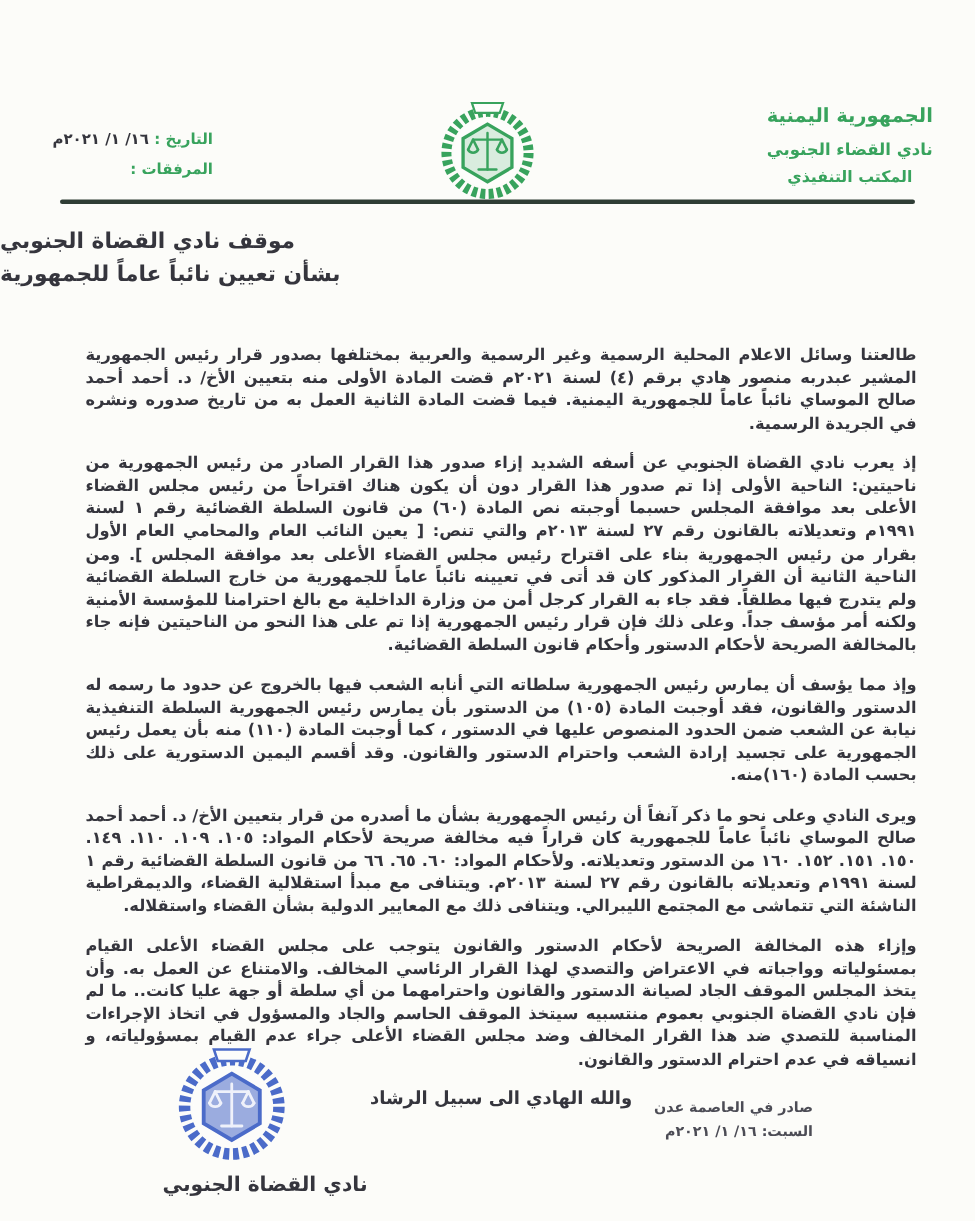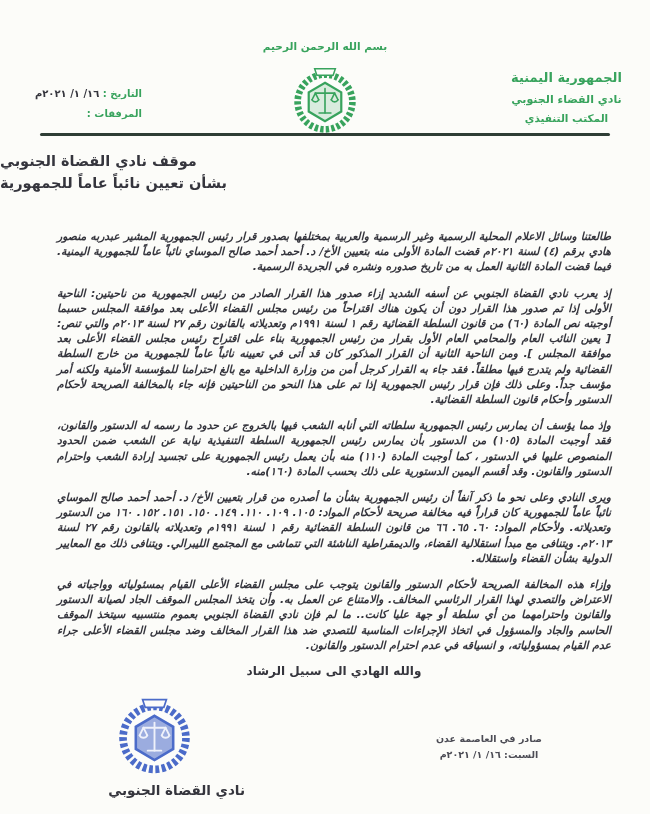--- a/index.html
+++ b/index.html
@@ -40,43 +40,42 @@
   }
   .title{
     position:absolute;top:150px;left:0;right:0;text-align:left;
     color:var(--ink);font-weight:bold;font-size:14.5px;line-height:1.55;
   }
   .body{
     position:absolute;top:229px;right:39px;left:57px;
     color:var(--ink);font-size:10.8px;font-weight:bold;line-height:15.2px;
     text-align:justify;
   }
-  .body p{margin-bottom:11px;font-style:italic;}
+  .body p{margin-bottom:11px;}
   .closing{
     text-align:center;font-size:12px;font-weight:bold;color:var(--ink);margin-top:4px;
   }
   .issued{
-    position:absolute;top:731px;right:108px;text-align:center;
+    position:absolute;top:731px;right:108px;text-align:right;
     font-size:9.5px;font-weight:bold;color:var(--gray);line-height:1.7;
   }
   .stamp{
     position:absolute;top:692px;left:112px;width:85px;height:85px;
     color:var(--blue);opacity:.92;
   }
   .signature{
     position:absolute;top:782px;left:100px;width:145px;text-align:right;
     font-size:13.5px;font-weight:bold;color:var(--ink);
   }
 </style>
 </head>
 <body>
 
 <div class="page">
 
-  <div class="bismillah">بسم الله الرحمن الرحيم</div>
 
   <div class="hdr-right">
     <div class="l1">الجمهورية اليمنية</div>
     <div class="l2">نادي القضاء الجنوبي</div>
     <div class="l3">المكتب التنفيذي</div>
   </div>
 
   <div class="hdr-left">
     <div class="row">
       <span class="lbl">التاريخ :</span>

